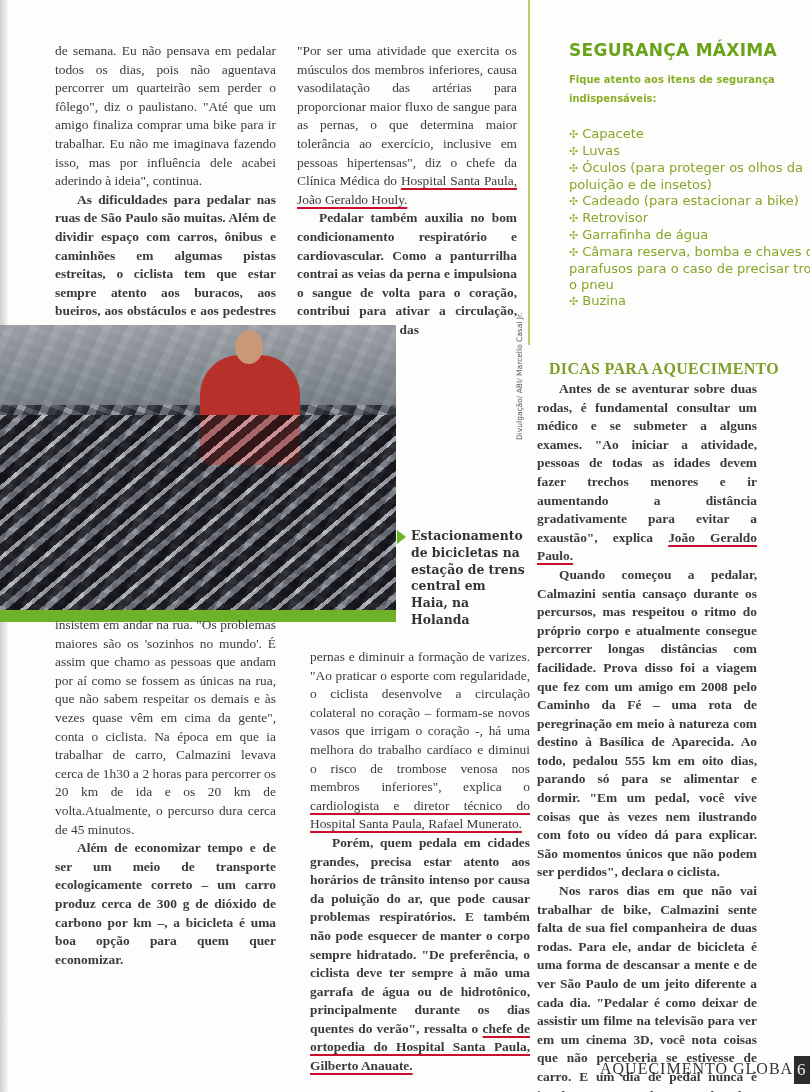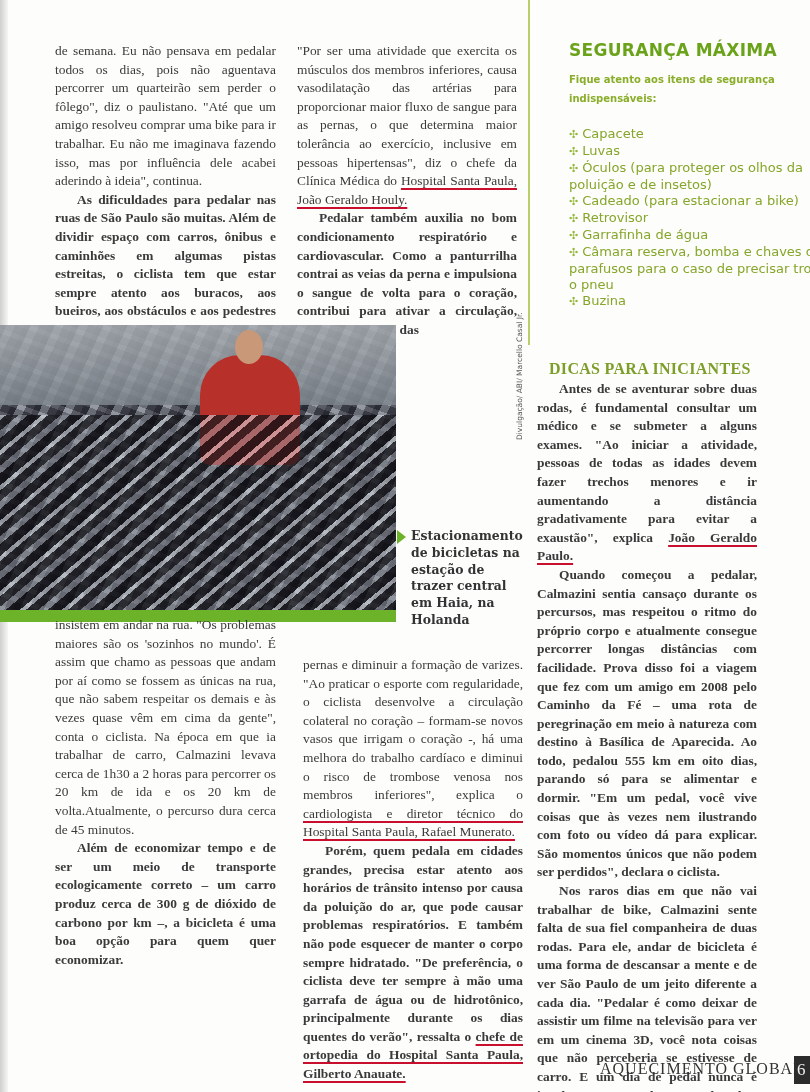--- a/index.html
+++ b/index.html
@@ -35,21 +35,21 @@
   .caption { position:absolute; left:411px; top:528px; width:115px; font-family:"DejaVu Serif","Liberation Serif",serif; font-weight:bold; font-size:12.4px; line-height:16.8px; color:#333; }
   .footer { position:absolute; left:600px; top:1060px; font-family:"Liberation Serif",serif; font-size:16px; letter-spacing:1px; color:#333; }
   .pagebox { position:absolute; left:794px; top:1056px; width:16px; height:28px; background:#2c2c2c; color:#eee; font-family:"Liberation Serif",serif; font-size:17px; line-height:28px; padding-left:3px; overflow:hidden; }
 </style>
 </head>
 <body>
 
 <div class="leftshade"></div>
 
 <div class="col" id="c1t" style="left:55px;top:42px;width:221px;">
-    <p>de semana. Eu não pensava em pedalar todos os dias, pois não aguentava percorrer um quarteirão sem perder o fôlego", diz o paulistano. "Até que um amigo resolveu comprar uma bike para ir trabalhar. Eu não me imaginava fazendo isso, mas por influência dele acabei aderindo à ideia", continua.</p>
+    <p>de semana. Eu não pensava em pedalar todos os dias, pois não aguentava percorrer um quarteirão sem perder o fôlego", diz o paulistano. "Até que um amigo finaliza comprar uma bike para ir trabalhar. Eu não me imaginava fazendo isso, mas por influência dele acabei aderindo à ideia", continua.</p>
     <p class="ind">As dificuldades para pedalar nas ruas de São Paulo são muitas. Além de dividir espaço com carros, ônibus e caminhões em algumas pistas estreitas, o ciclista tem que estar sempre atento aos buracos, aos bueiros, aos obstáculos e aos pedestres – que às vezes</p>
   </div>
 
 <div class="col" id="c2t" style="left:297px;top:42px;width:220px;">
     <p>"Por ser uma atividade que exercita os músculos dos membros inferiores, causa vasodilatação das artérias para proporcionar maior fluxo de sangue para as pernas, o que determina maior tolerância ao exercício, inclusive em pessoas hipertensas", diz o chefe da Clínica Médica do <span class="u">Hospital Santa Paula, João Geraldo Houly.</span></p>
     <p class="ind">Pedalar também auxilia no bom condicionamento respiratório e cardiovascular. Como a panturrilha contrai as veias da perna e impulsiona o sangue de volta para o coração, contribui para ativar a circulação, reduzir o inchaço das</p>
   </div>
 
 <div class="vrule"></div>
 
@@ -70,34 +70,34 @@
 
 <div class="photo">
   <div class="sky"></div>
   <div class="person"></div>
   <div class="head"></div>
   <div class="bikes"></div>
 </div>
 <div class="greenbar"></div>
 <div class="credit">Divulgação/ ABI/ Marcello Casal Jr.</div>
 <div class="arrow"></div>
-<div class="caption">Estacionamento de bicicletas na estação de trazer central em Haia, na Holanda</div>
+<div class="caption">Estacionamento de bicicletas na estação de trens central em Haia, na Holanda</div>
 
-<div class="dicas-title">DICAS PARA INICIANTES</div>
+<div class="dicas-title">DICAS PARA AQUECIMENTO</div>
 
 <div class="col" id="c3" style="left:537px;top:380px;width:220px;">
     <p class="ind">Antes de se aventurar sobre duas rodas, é fundamental consultar um médico e se submeter a alguns exames. "Ao iniciar a atividade, pessoas de todas as idades devem fazer trechos menores e ir aumentando a distância gradativamente para evitar a exaustão", explica <span class="u">João Geraldo Paulo.</span></p>
     <p class="ind">Quando começou a pedalar, Calmazini sentia cansaço durante os percursos, mas respeitou o ritmo do próprio corpo e atualmente consegue percorrer longas distâncias com facilidade. Prova disso foi a viagem que fez com um amigo em 2008 pelo Caminho da Fé – uma rota de peregrinação em meio à natureza com destino à Basílica de Aparecida. Ao todo, pedalou 555 km em oito dias, parando só para se alimentar e dormir. "Em um pedal, você vive coisas que às vezes nem ilustrando com foto ou vídeo dá para explicar. São momentos únicos que não podem ser perdidos", declara o ciclista.</p>
     <p class="ind">Nos raros dias em que não vai trabalhar de bike, Calmazini sente falta de sua fiel companheira de duas rodas. Para ele, andar de bicicleta é uma forma de descansar a mente e de ver São Paulo de um jeito diferente a cada dia. "Pedalar é como deixar de assistir um filme na televisão para ver em um cinema 3D, você nota coisas que não perceberia se estivesse de carro. E um dia de pedal nunca é igual ao outro, você sempre descobre uma nova cidade", finaliza.</p>
   </div>
 
 <div class="col" id="c1b" style="left:55px;top:616px;width:221px;">
     <p>insistem em andar na rua. "Os problemas maiores são os 'sozinhos no mundo'. É assim que chamo as pessoas que andam por aí como se fossem as únicas na rua, que não sabem respeitar os demais e às vezes quase vêm em cima da gente", conta o ciclista. Na época em que ia trabalhar de carro, Calmazini levava cerca de 1h30 a 2 horas para percorrer os 20 km de ida e os 20 km de volta.Atualmente, o percurso dura cerca de 45 minutos.</p>
     <p class="ind">Além de economizar tempo e de ser um meio de transporte ecologicamente correto – um carro produz cerca de 300 g de dióxido de carbono por km –, a bicicleta é uma boa opção para quem quer economizar.</p>
   </div>
 
-<div class="col" id="c2b" style="left:303px;top:648px;width:220px;margin-top:8px;">
+<div class="col" id="c2b" style="left:310px;top:648px;width:220px;">
     <p>pernas e diminuir a formação de varizes. "Ao praticar o esporte com regularidade, o ciclista desenvolve a circulação colateral no coração – formam-se novos vasos que irrigam o coração -, há uma melhora do trabalho cardíaco e diminui o risco de trombose venosa nos membros inferiores", explica o <span class="u">cardiologista e diretor técnico do Hospital Santa Paula, Rafael Munerato.</span></p>
     <p class="ind">Porém, quem pedala em cidades grandes, precisa estar atento aos horários de trânsito intenso por causa da poluição do ar, que pode causar problemas respiratórios. E também não pode esquecer de manter o corpo sempre hidratado. "De preferência, o ciclista deve ter sempre à mão uma garrafa de água ou de hidrotônico, principalmente durante os dias quentes do verão", ressalta o <span class="u">chefe de ortopedia do Hospital Santa Paula, Gilberto Anauate.</span></p>
   </div>
 
 <div class="footer">AQUECIMENTO GLOBAL</div>
 <div class="pagebox">6</div>
 
 </body></html>

